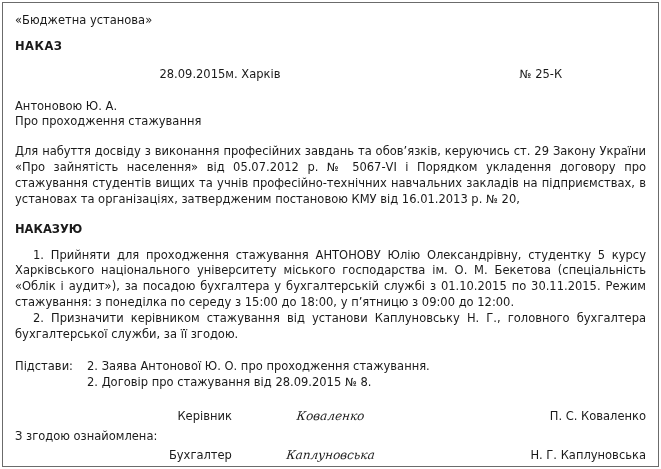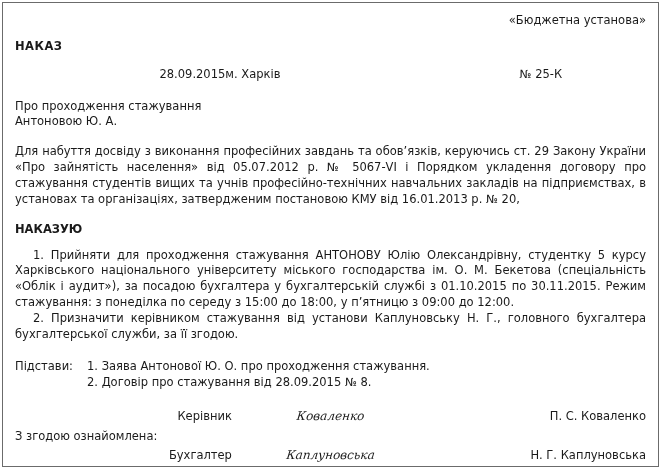--- a/index.html
+++ b/index.html
@@ -15,21 +15,21 @@
     height: 465px;
     margin: 2px;
     border: 1px solid #6b6b6b;
     background: #ffffff;
     padding: 10px 12px 6px 12px;
     font-size: 11.5px;
     line-height: 1.38;
     overflow: hidden;
   }
   .org-line {
-    text-align: right;
+    text-align: left;
     margin-bottom: 10px;
   }
   .doc-title {
     text-align: left;
     font-weight: bold;
     letter-spacing: 0.5px;
     margin-bottom: 12px;
   }
   .meta-row {
     display: flex;
@@ -91,37 +91,37 @@
 
   <div class="doc-title">НАКАЗ</div>
 
   <div class="meta-row">
     <span class="left">28.09.2015</span>
     <span class="mid">м. Харків</span>
     <span class="right">№ 25-К</span>
   </div>
 
   <div class="subject">
+    <div>Антоновою Ю. А.</div>
     <div>Про проходження стажування</div>
-    <div>Антоновою Ю. А.</div>
   </div>
 
   <div class="preamble">Для набуття досвіду з виконання професійних завдань та обов’язків, керуючись ст. 29 Закону України «Про зайнятість населення» від 05.07.2012 р. № 5067-VI і Порядком укладення договору про стажування студентів вищих та учнів професійно-технічних навчальних закладів на підприємствах, в установах та організаціях, затвердженим постановою КМУ від 16.01.2013 р. № 20,</div>
 
   <div class="order-word">НАКАЗУЮ</div>
 
   <div class="order-items">
     <div class="order-item">1. Прийняти для проходження стажування АНТОНОВУ Юлію Олександрівну, студентку 5 курсу Харківського національного університету міського господарства ім. О. М. Бекетова (спеціальність «Облік і аудит»), за посадою бухгалтера у бухгалтерській службі з 01.10.2015 по 30.11.2015. Режим стажування: з понеділка по середу з 15:00 до 18:00, у п’ятницю з 09:00 до 12:00.</div>
     <div class="order-item">2. Призначити керівником стажування від установи Каплуновську Н. Г., головного бухгалтера бухгалтерської служби, за її згодою.</div>
   </div>
 
   <div class="grounds">
     <div class="grounds-label">Підстави:</div>
     <div class="grounds-list">
-      <div>1. Заява Антонової Ю. О. про проходження стажування.</div>
+      <div>2. Заява Антонової Ю. О. про проходження стажування.</div>
       <div>2. Договір про стажування від 28.09.2015 № 8.</div>
     </div>
   </div>
 
   <div class="sign-block">
     <div class="sign-row">
       <span class="role">Керівник</span>
       <span class="signature">Коваленко</span>
       <span class="name">П. С. Коваленко</span>
     </div>

